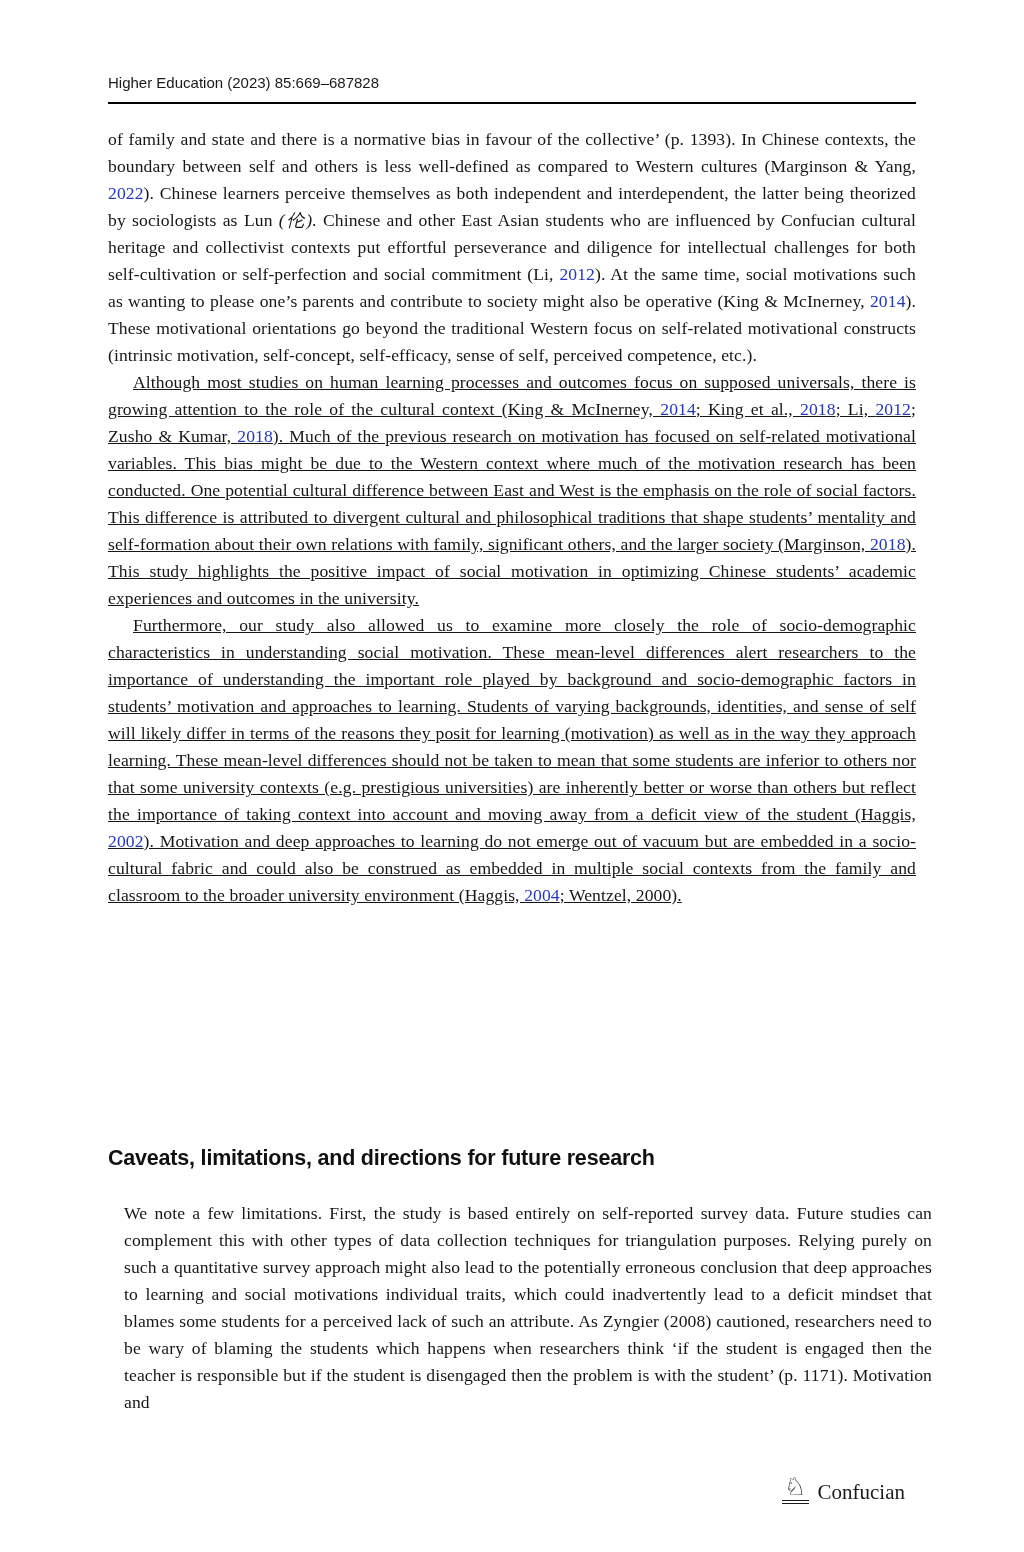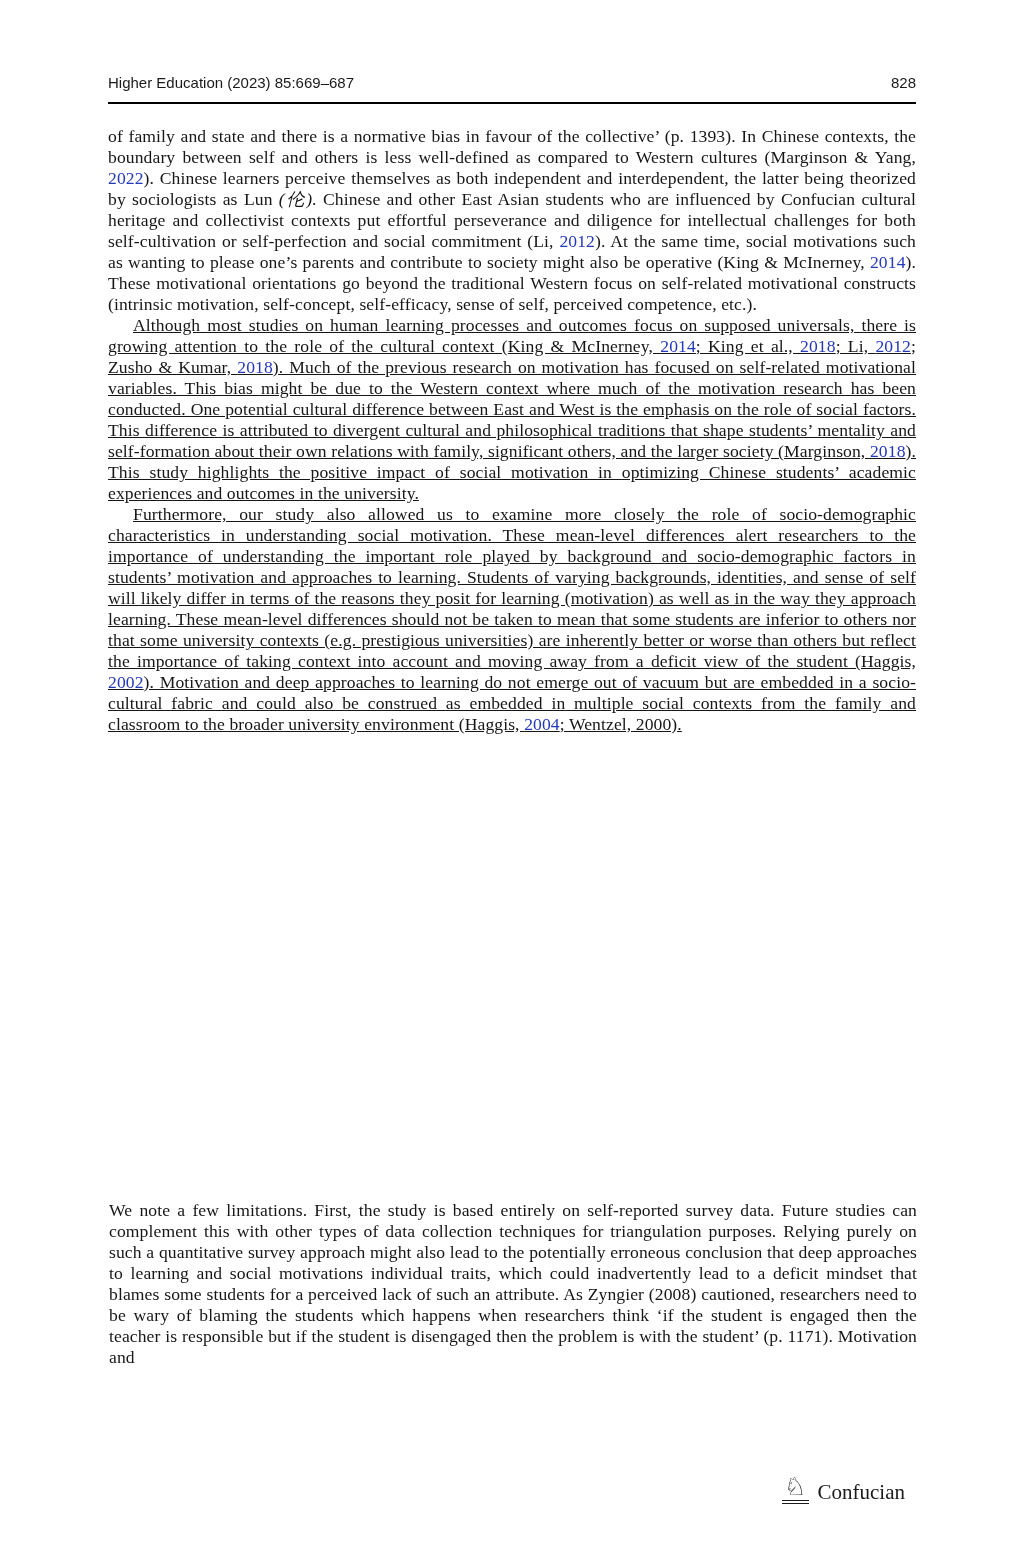--- a/index.html
+++ b/index.html
@@ -7,35 +7,35 @@
     position:relative;
     width:1024px; height:1552px;
     background:#ffffff;
     font-family:"Liberation Serif", serif;
     color:#161616;
     overflow:hidden;
     margin:0 auto;
   }
   .running-header {
     position:absolute; top:74px; left:108px; width:808px;
-    display:flex; justify-content:space-between; align-items:baseline;
+    display:flex; align-items:baseline;
     font-family:"Liberation Sans", sans-serif;
     font-size:15px; color:#1a1a1a;
   }
   .header-rule {
     position:absolute; top:102px; left:108px; width:808px;
     border-top:2px solid #000;
   }
   .article-body { position:absolute; top:126px; left:108px; width:808px; }
-  .article-body-continued { position:absolute; top:1200px; left:109px; width:808px; }
+  .article-body-continued { position:absolute; top:1200px; left:124px; width:808px; }
   p.para {
     margin:0;
     text-align:justify;
     font-size:17.6px;
-    line-height:21px;
+    line-height:27px;
     letter-spacing:0.1px;
   }
   p.para.indent { text-indent:25px;text-decoration:underline; }
   a.cite { color:#2438bd; text-decoration:none; cursor:pointer; }
   .it { font-style:italic; }
   .section-heading {
     position:absolute; top:1146px; left:108px; width:808px;
     margin:0;
     font-family:"Liberation Sans", sans-serif;
     font-size:21.5px; font-weight:700; color:#101010;
@@ -68,20 +68,21 @@
   </div>
 
   <div class="header-rule"></div>
 
   <div class="article-body">
       <p class="para"><span>of family and state and there is a normative bias in favour of the collective’ (p. 1393). In Chinese contexts, the boundary between self and others is less well-defined as compared to Western cultures (Marginson &amp; Yang, </span><a class="cite">2022</a><span>). Chinese learners perceive themselves as both independent and interdependent, the latter being theorized by sociologists as Lun </span><span class="it">(伦)</span><span>. Chinese and other East Asian students who are influenced by Confucian cultural heritage and collectivist contexts put effortful perseverance and diligence for intellectual challenges for both self-cultivation or self-perfection and social commitment (Li, </span><a class="cite">2012</a><span>). At the same time, social motivations such as wanting to please one’s parents and contribute to society might also be operative (King &amp; McInerney, </span><a class="cite">2014</a><span>). These motivational orientations go beyond the traditional Western focus on self-related motivational constructs (intrinsic motivation, self-concept, self-efficacy, sense of self, perceived competence, etc.).</span></p>
       <p class="para indent"><span>Although most studies on human learning processes and outcomes focus on supposed universals, there is growing attention to the role of the cultural context (King &amp; McInerney, </span><a class="cite">2014</a><span>; King et al., </span><a class="cite">2018</a><span>; Li, </span><a class="cite">2012</a><span>; Zusho &amp; Kumar, </span><a class="cite">2018</a><span>). Much of the previous research on motivation has focused on self-related motivational variables. This bias might be due to the Western context where much of the motivation research has been conducted. One potential cultural difference between East and West is the emphasis on the role of social factors. This difference is attributed to divergent cultural and philosophical traditions that shape students’ mentality and self-formation about their own relations with family, significant others, and the larger society (Marginson, </span><a class="cite">2018</a><span>). This study highlights the positive impact of social motivation in optimizing Chinese students’ academic experiences and outcomes in the university.</span></p>
       <p class="para indent"><span>Furthermore, our study also allowed us to examine more closely the role of socio-demographic characteristics in understanding social motivation. These mean-level differences alert researchers to the importance of understanding the important role played by background and socio-demographic factors in students’ motivation and approaches to learning. Students of varying backgrounds, identities, and sense of self will likely differ in terms of the reasons they posit for learning (motivation) as well as in the way they approach learning. These mean-level differences should not be taken to mean that some students are inferior to others nor that some university contexts (e.g. prestigious universities) are inherently better or worse than others but reflect the importance of taking context into account and moving away from a deficit view of the student (Haggis, </span><a class="cite">2002</a><span>). Motivation and deep approaches to learning do not emerge out of vacuum but are embedded in a socio-cultural fabric and could also be construed as embedded in multiple social contexts from the family and classroom to the broader university environment (Haggis, </span><a class="cite">2004</a><span>; Wentzel, 2000).</span></p>
     </div>
 
+  <h2 class="section-heading">Caveats, limitations, and directions for future research</h2>
 
   <div class="article-body-continued">
       <p class="para"><span>We note a few limitations. First, the study is based entirely on self-reported survey data. Future studies can complement this with other types of data collection techniques for triangulation purposes. Relying purely on such a quantitative survey approach might also lead to the potentially erroneous conclusion that deep approaches to learning and social motivations individual traits, which could inadvertently lead to a deficit mindset that blames some students for a perceived lack of such an attribute. As Zyngier (2008) cautioned, researchers need to be wary of blaming the students which happens when researchers think ‘if the student is engaged then the teacher is responsible but if the student is disengaged then the problem is with the student’ (p. 1171). Motivation and</span></p>
     </div>
 
   <div class="page-footer">
     <div class="springer-logo">
       <span class="knight">♘</span>
       <span class="springer-text">Confucian</span>
     </div>

